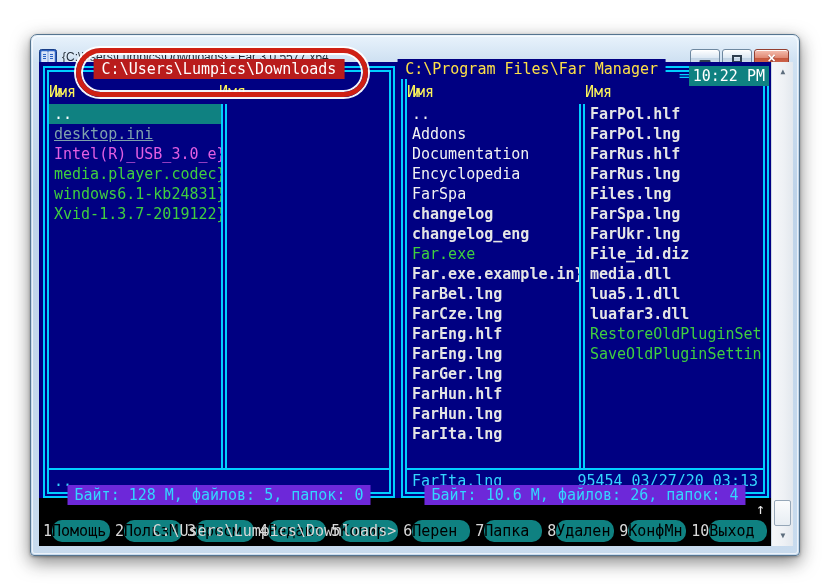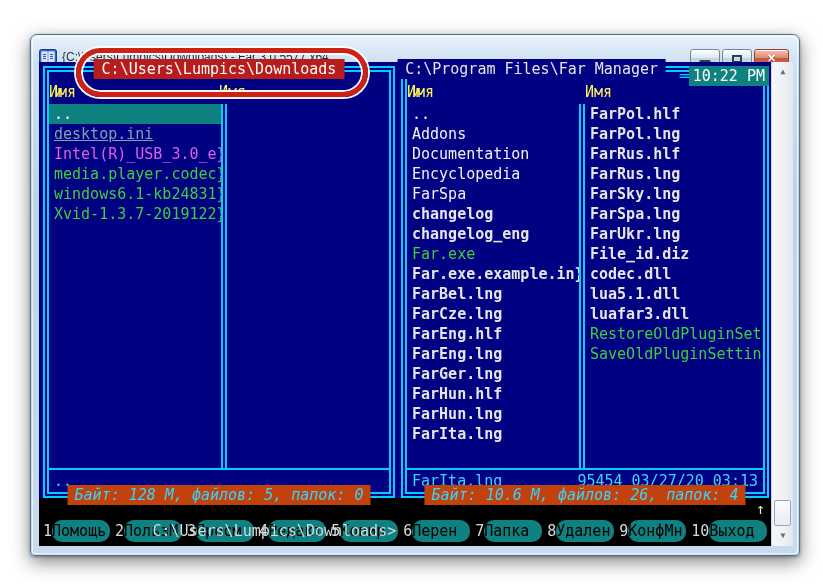--- a/index.html
+++ b/index.html
@@ -40,42 +40,42 @@
             font-size:15px; color:#33d6ff; }
 
   
   .panel { position:absolute; top:4px; height:432px; background:#000082;
             border:6px double #00cfff; display:flex; flex-direction:column; }
   .panel.left  { left:4px;  width:352px; }
   .panel.right { left:362px; width:368px; }
   .path-label { position:absolute; top:-13px; left:50%; transform:translateX(-50%);
             height:20px; line-height:20px; padding:0 8px; white-space:pre; z-index:3; }
   .path-label.active { background:#b91c1c; color:#ffffff; }
-  .panel.right .path-label { background:#000082; color:#e5e5e5; left:35%; }
+  .panel.right .path-label { background:#000082; color:#fde047; left:35%; }
   .colheaders { height:24px; line-height:24px; margin-top:8px; display:flex; position:relative;
             color:#fbf35a; }
   .colh { flex:1 1 0; text-align:left; white-space:pre; }
   .sort-ind { position:absolute; left:5px; top:0; color:#fbf35a; }
   .panel-body { flex:1 1 auto; display:flex; border-bottom:2px solid #00cfff; overflow:hidden; }
   .half { flex:1 1 0; min-width:0; overflow:hidden; }
   .half.first { flex:0 0 172px; }
   .col-sep { flex:0 0 0px; width:0; border-left:6px double #00cfff; }
   .file-row { height:20px; line-height:20px; padding-left:5px; white-space:pre;
             overflow:hidden; cursor:default; }
   .f-dir, .f-up { color:#f2f2f2; }
   .f-file { color:#e5e5e5;font-weight:bold; }
   .f-executable { color:#3fce3f; }
   .f-archive { color:#e25fe2; }
   .f-hidden { color:#7fa3ac;text-decoration:underline; }
   .file-row.cursor { background:#0f8181; color:#ffffff; }
   .status-row { height:22px; line-height:22px; display:flex; justify-content:space-between;
             padding:0 5px; color:#33d6ff; white-space:pre; overflow:hidden; }
   .totals { position:absolute; bottom:-13px; left:50%; transform:translateX(-50%);
-            height:20px; line-height:20px; background:#c2410c; color:#33d6ff;
-            padding:0 7px; white-space:pre; z-index:2;font-style:italic; }
+            height:20px; line-height:20px; background:#6d28d9; color:#33d6ff;
+            padding:0 7px; white-space:pre; z-index:2; }
 
   
   .clock-wrap { position:absolute; top:4px; right:2px; height:20px; line-height:20px;
             display:flex; z-index:4; white-space:pre; }
   .clock-dash { color:#00cfff; }
   .clock { background:#0f8181; color:#ffffff; padding:0 4px;text-align:center; }
 
   
   .bottom-black { position:absolute; left:0; top:436px; width:732px; height:48px; background:#000000; }
   .cmdline { position:relative; height:22px; line-height:22px; padding-left:5px;
@@ -186,25 +186,25 @@
                 <div class="file-row f-file">FarHun.hlf</div>
                 <div class="file-row f-file">FarHun.lng</div>
                 <div class="file-row f-file">FarIta.lng</div>
               </div>
             <div class="col-sep"></div>
             <div class="half">
                 <div class="file-row f-file">FarPol.hlf</div>
                 <div class="file-row f-file">FarPol.lng</div>
                 <div class="file-row f-file">FarRus.hlf</div>
                 <div class="file-row f-file">FarRus.lng</div>
-                <div class="file-row f-file">FarSky.lng</div>
+                <div class="file-row f-file">Files.lng</div>
                 <div class="file-row f-file">FarSpa.lng</div>
                 <div class="file-row f-file">FarUkr.lng</div>
                 <div class="file-row f-file">File_id.diz</div>
-                <div class="file-row f-file">codec.dll</div>
+                <div class="file-row f-file">media.dll</div>
                 <div class="file-row f-file">lua5.1.dll</div>
                 <div class="file-row f-file">luafar3.dll</div>
                 <div class="file-row f-executable">RestoreOldPluginSet}</div>
                 <div class="file-row f-executable">SaveOldPluginSettin}</div>
               </div>
           </div>
           <div class="status-row">
             <span>FarIta.lng</span>
             <span>95454 03/27/20 03:13</span>
           </div>

